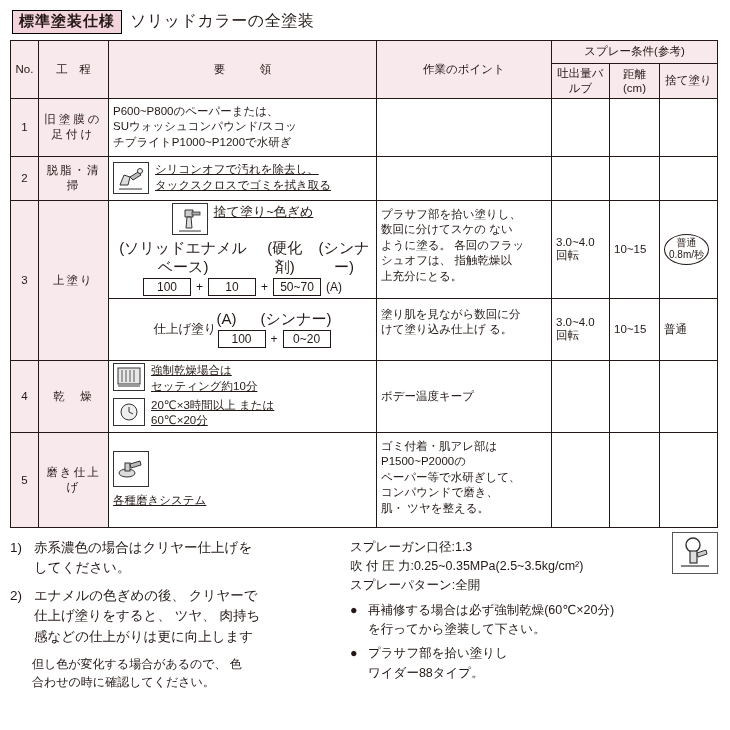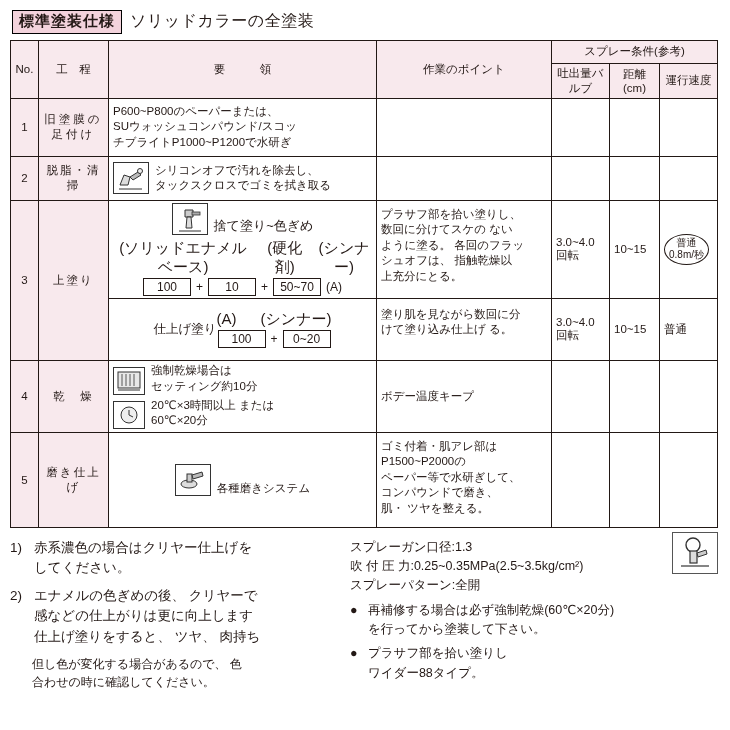--- a/index.html
+++ b/index.html
@@ -51,21 +51,21 @@
   .c-proc{width:70px;}
   .c-point{width:175px;}
   .c-valve{width:58px;text-align:center;}
   .c-dist{width:50px;text-align:center;}
   .c-speed{width:58px;text-align:center;}
   .c-main{}
   .rowlabel{background:#f8e9ed;text-align:center;}
   .procname{background:#f8e9ed;text-align:center;letter-spacing:2px;font-size:13px;}
   .wide-letters3{letter-spacing:3px;}
 
-  .cellflex{display:flex;align-items:flex-end;gap:6px;}
+  .cellflex{display:flex;align-items:flex-start;gap:6px;text-decoration:underline;}
   .lines{line-height:1.35;}
 
   
   .pict{
     width:34px;height:30px;flex:0 0 34px;
     border:1px solid #333;
     background:#fff;
     position:relative;
     overflow:hidden;
   }
@@ -125,21 +125,21 @@
       <tr class="hdr">
         <td rowspan="2">No.</td>
         <td rowspan="2">工　程</td>
         <td rowspan="2">要　　　領</td>
         <td rowspan="2">作業のポイント</td>
         <td colspan="3">スプレー条件(参考)</td>
       </tr>
       <tr class="hdr">
         <td>吐出量バルブ</td>
         <td>距離(cm)</td>
-        <td>運行速度</td>
+        <td>捨て塗り</td>
       </tr>
 
       <tr style="height:58px;">
         <td class="rowlabel">1</td>
         <td class="procname">
           <div class="wide-letters3">旧塗膜の</div>
           <div class="wide-letters3">足付け</div>
         </td>
         <td class="lines">
           <div>P600~P800のペーパーまたは、</div>
@@ -298,21 +298,21 @@
         <td>ボデー温度キープ</td>
         <td></td>
         <td></td>
         <td></td>
       </tr>
 
       <tr style="height:95px;">
         <td class="rowlabel">5</td>
         <td class="procname">磨き仕上げ</td>
         <td>
-          <div class="cellflex" style="justify-content:center;">
+          <div class="cellflex" style="justify-content:center;flex-direction:column;">
             <div class="pict">
               <svg viewBox="0 0 34 30">
                 <rect x="0" y="0" width="34" height="30" fill="#fff"></rect>
                 <ellipse cx="13" cy="19" rx="8" ry="4" fill="#ddd" stroke="#333" stroke-width="1"></ellipse>
                 <rect x="11" y="9" width="5" height="8" fill="#ccc" stroke="#333" stroke-width="1"></rect>
                 <path d="M16 10 L26 7 L27 11 L17 14 Z" fill="#bbb" stroke="#333" stroke-width="1"></path>
               </svg>
             </div>
             <div>各種磨きシステム</div>
           </div>
@@ -337,22 +337,22 @@
         <div class="mark">1)</div>
         <div>
           <div>赤系濃色の場合はクリヤー仕上げを</div>
           <div>してください。</div>
         </div>
       </div>
       <div class="fitem">
         <div class="mark">2)</div>
         <div>
           <div>エナメルの色ぎめの後、 クリヤーで</div>
+          <div>仕上げ塗りをすると、 ツヤ、 肉持ち</div>
           <div>感などの仕上がりは更に向上します</div>
-          <div>仕上げ塗りをすると、 ツヤ、 肉持ち</div>
         </div>
       </div>
       <div class="fsmall">
         <div>但し色が変化する場合があるので、 色</div>
         <div>合わせの時に確認してください。</div>
       </div>
     </div>
 
     <div class="fright">
       <div class="gunbox">

